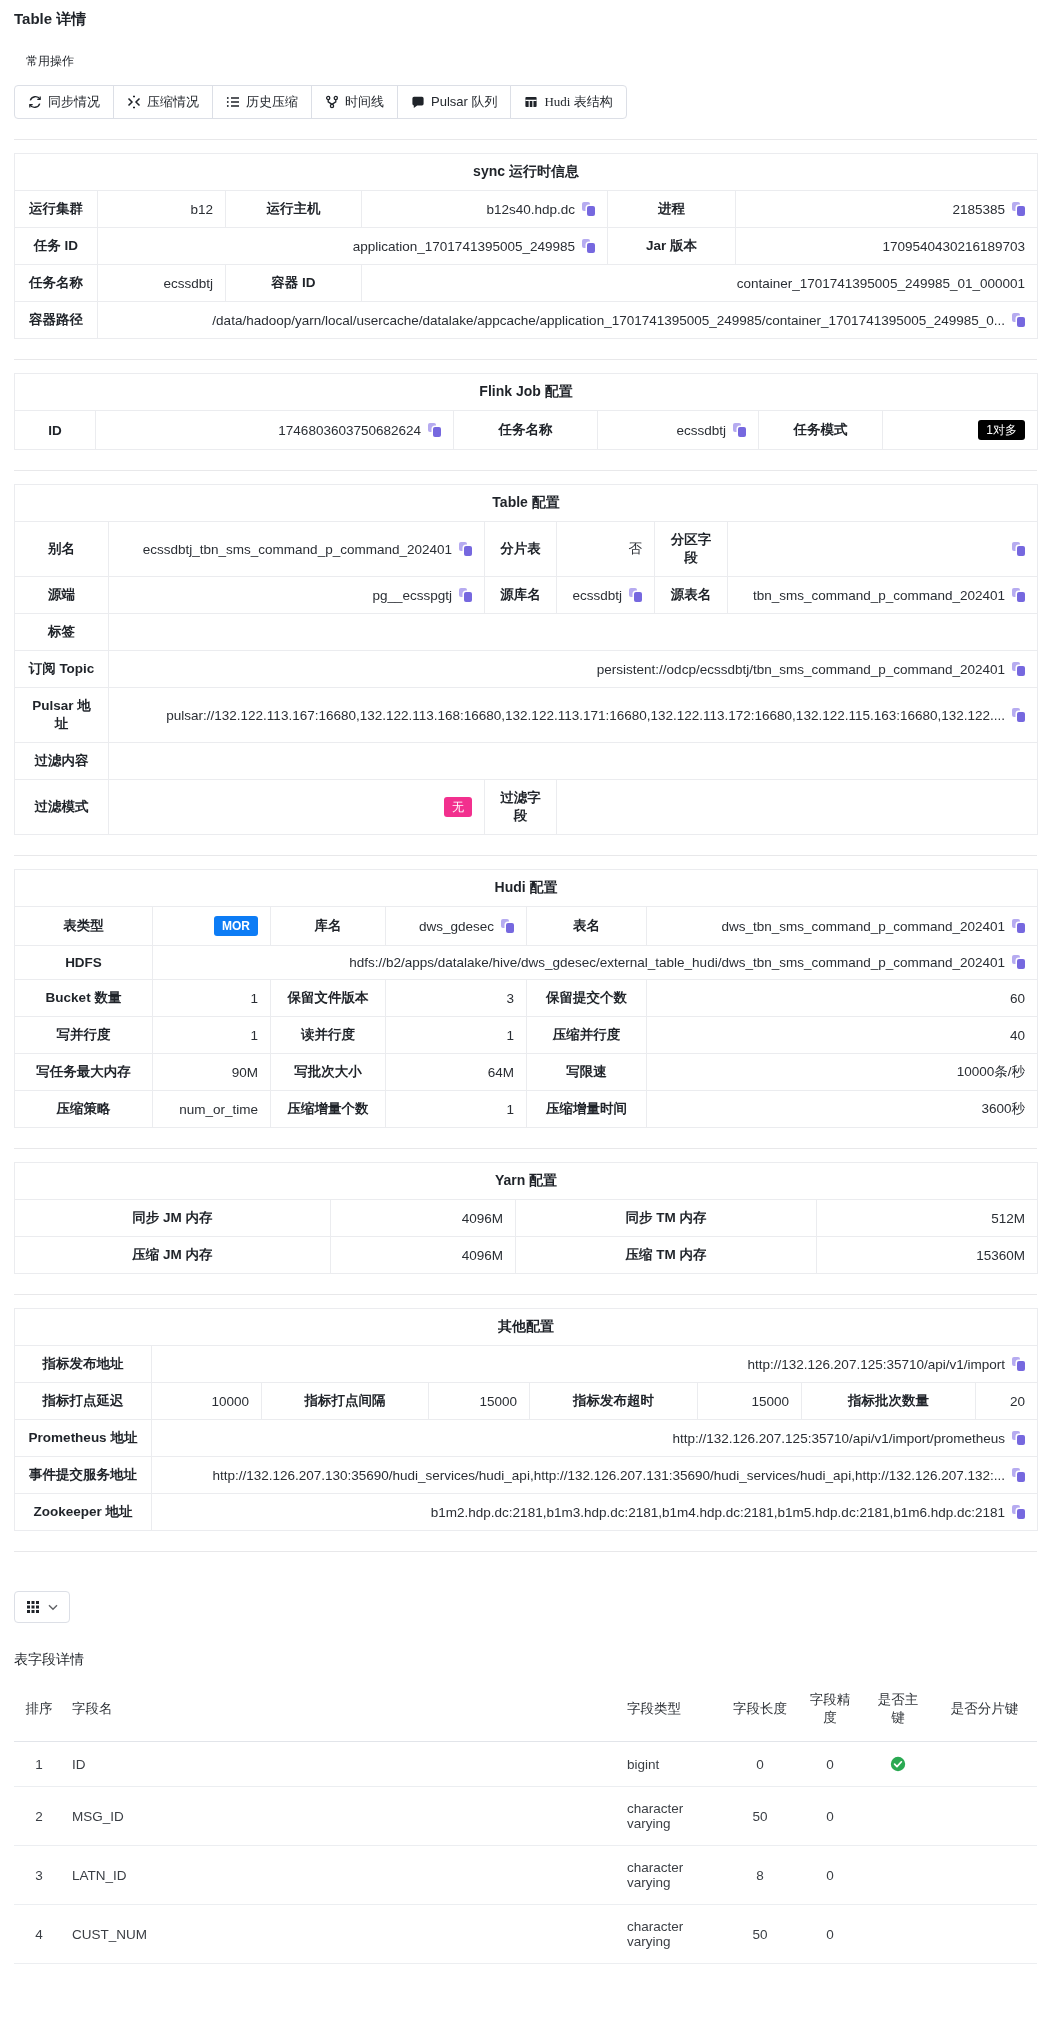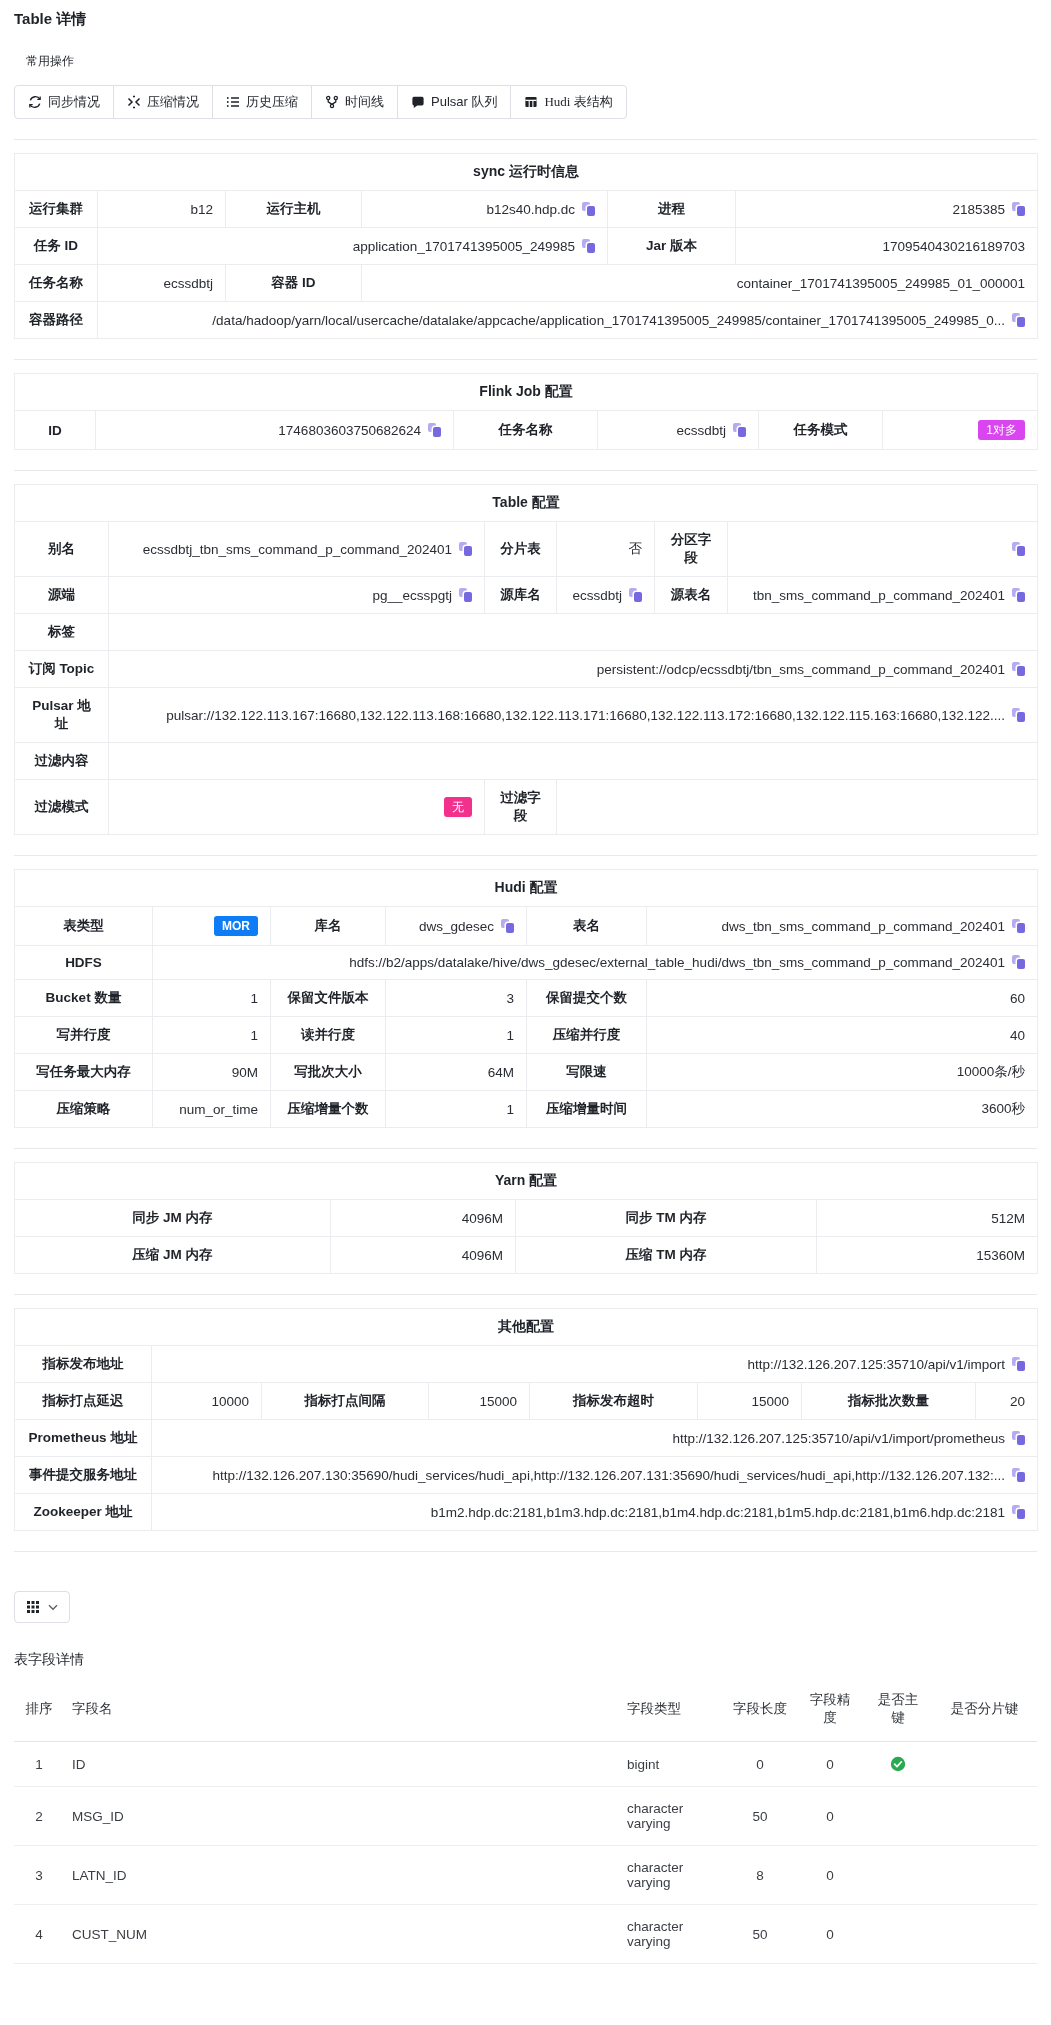--- a/index.html
+++ b/index.html
@@ -35,21 +35,21 @@
   
   .copy{display:inline-block;width:13px;height:14px;position:relative;
     vertical-align:-2px;margin-left:7px;cursor:pointer;}
   .copy::before{content:"";position:absolute;left:0;top:0;width:8px;height:9px;
     border-radius:2px;background:#b6abf0;}
   .copy::after{content:"";position:absolute;right:0;bottom:0;width:8px;height:10px;
     border-radius:2px;background:#7668df;box-shadow:0 0 0 1.5px #fff;}
   
   .badge{display:inline-block;color:#fff;font-size:12px;line-height:18px;
     padding:1px 8px;border-radius:3px;}
-  .badge-mode{background:#d946ef;}
+  .badge-mode{background:#000000;}
   .badge-none{background:#f2308e;}
   .badge-mor{background:#0d7cf5;font-weight:700;}
   
   .grid-btn{display:inline-flex;align-items:center;gap:8px;margin-top:26px;
     padding:8px 11px;background:#fff;border:1px solid #dcdfe6;border-radius:4px;
     cursor:pointer;font-family:inherit;}
   
   .fields-heading{font-size:14px;font-weight:400;color:#1f2329;margin:28px 0 8px;}
   table.fields{width:1023px;border-collapse:collapse;table-layout:fixed;}
   table.fields th{font-weight:500;color:#2f3338;font-size:13.5px;

